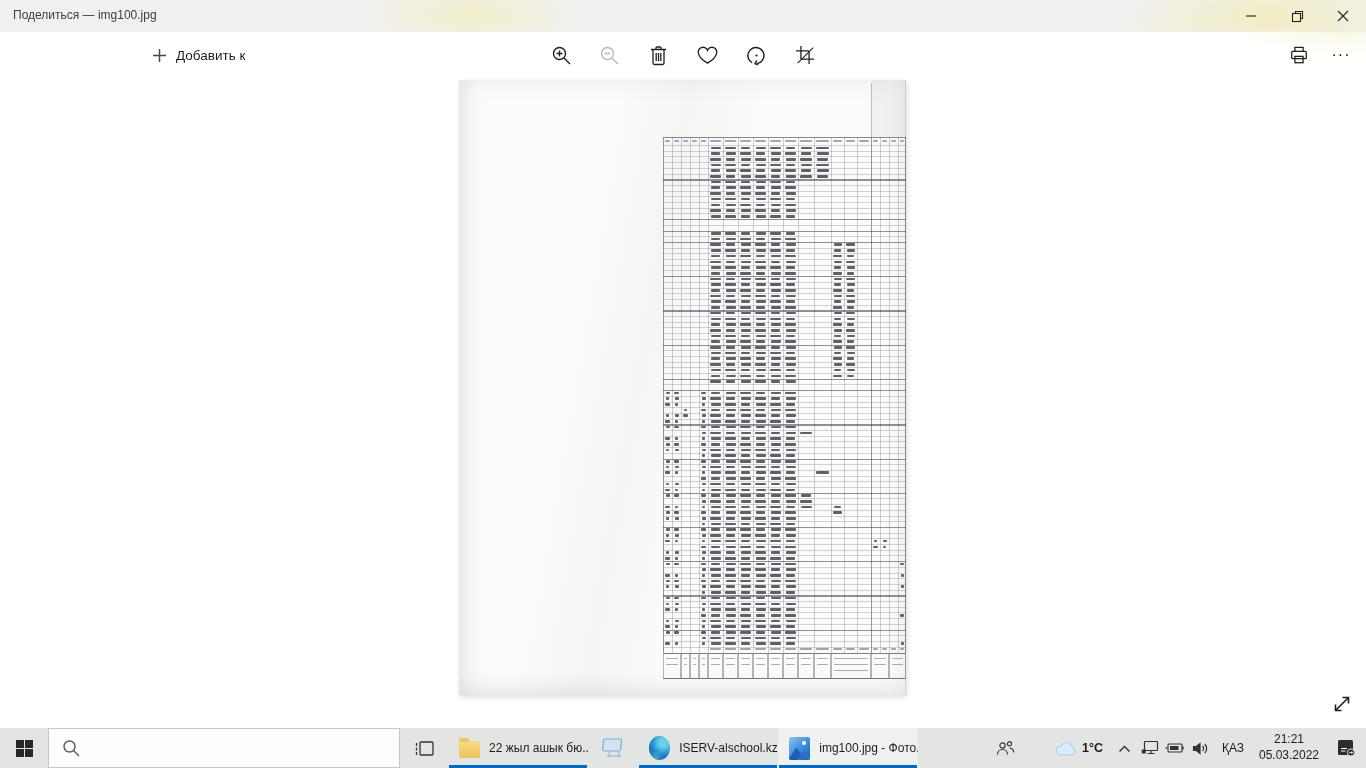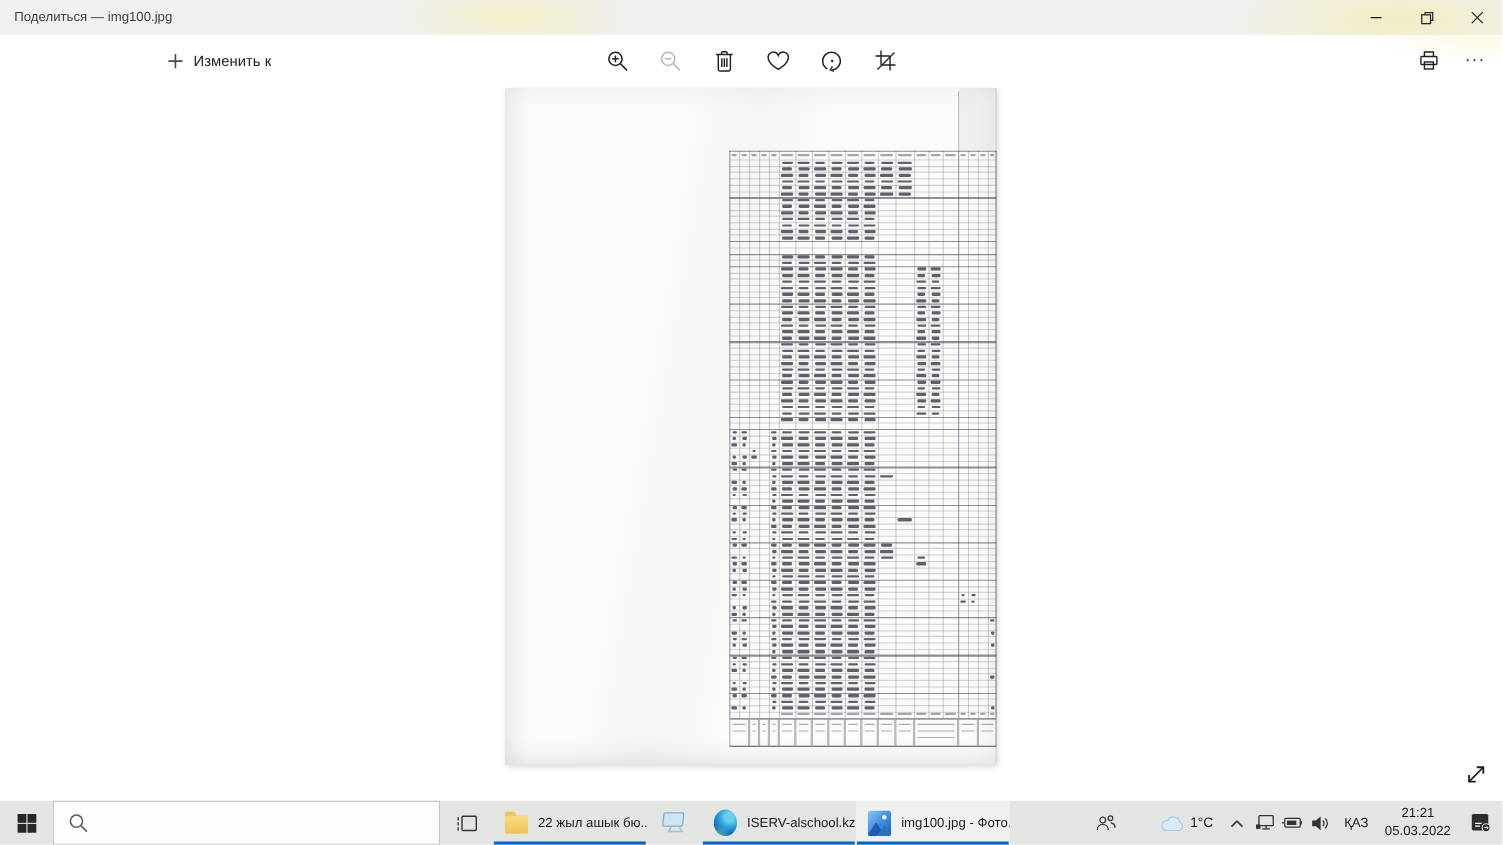--- a/index.html
+++ b/index.html
@@ -81,21 +81,21 @@
   .photos-tile::before { content:""; position:absolute; left:-2px; bottom:-2px; width:27px; height:14px;
     background:#1a55ab; clip-path:polygon(0 100%, 35% 0, 70% 100%); opacity:.85; }
   .photos-tile::after { content:""; position:absolute; right:4px; top:4px; width:4px; height:4px; border-radius:50%; background:#fff; }
   .tile-mtn2 { position:absolute; right:-3px; bottom:-2px; width:18px; height:11px; background:#2e6fc4;
     clip-path:polygon(0 100%, 50% 0, 100% 100%); }
   .tray { position:absolute; right:0; top:0; height:40px; display:flex; align-items:center; }
   .trayitem { height:40px; display:flex; align-items:center; justify-content:center; color:#1c1c1c; }
   .tray-text { font-size:12px; color:#1c1c1c; }
   .clock { width:74px; text-align:center; font-size:12px; color:#1c1c1c; line-height:1.3; }
   .lang { width:38px; text-align:center; font-size:12px; }
-  .temp { font-size:12.5px; margin-left:5px; }
+  .temp { font-size:12.5px; margin-left:5px;font-weight:bold; }
 </style>
 </head>
 <body>
 
 <div class="titlebar">
   <div class="glare1"></div>
   <div class="glare2"></div>
   <span class="title-text">Поделиться — img100.jpg</span>
   <div class="winbtns">
     <button class="winbtn">
@@ -118,21 +118,21 @@
 </div>
 
 <div class="toolbar">
   <div class="glare3"></div>
 
 
   <button class="btn-addto">
     <svg width="15" height="15" viewBox="0 0 15 15">
         <path d="M7.5 1v13M1 7.5h13" stroke="#4a4a4a" stroke-width="1.5"></path>
       </svg>
-    <span>Изменить к</span>
+    <span>Добавить к</span>
   </button>
 
   <button class="icbtn" style="left:537px">
     <svg width="21" height="21" viewBox="0 0 21 21" fill="none" stroke="currentColor" stroke-width="1.4">
       <circle cx="8.5" cy="8.5" r="6"></circle>
         <path d="M13 13l6 6M8.5 5.5v6M5.5 8.5h6"></path>
       </svg>
   </button>
   <button class="icbtn disabled" style="left:585px">
     <svg width="21" height="21" viewBox="0 0 21 21" fill="none" stroke="currentColor" stroke-width="1.4">

